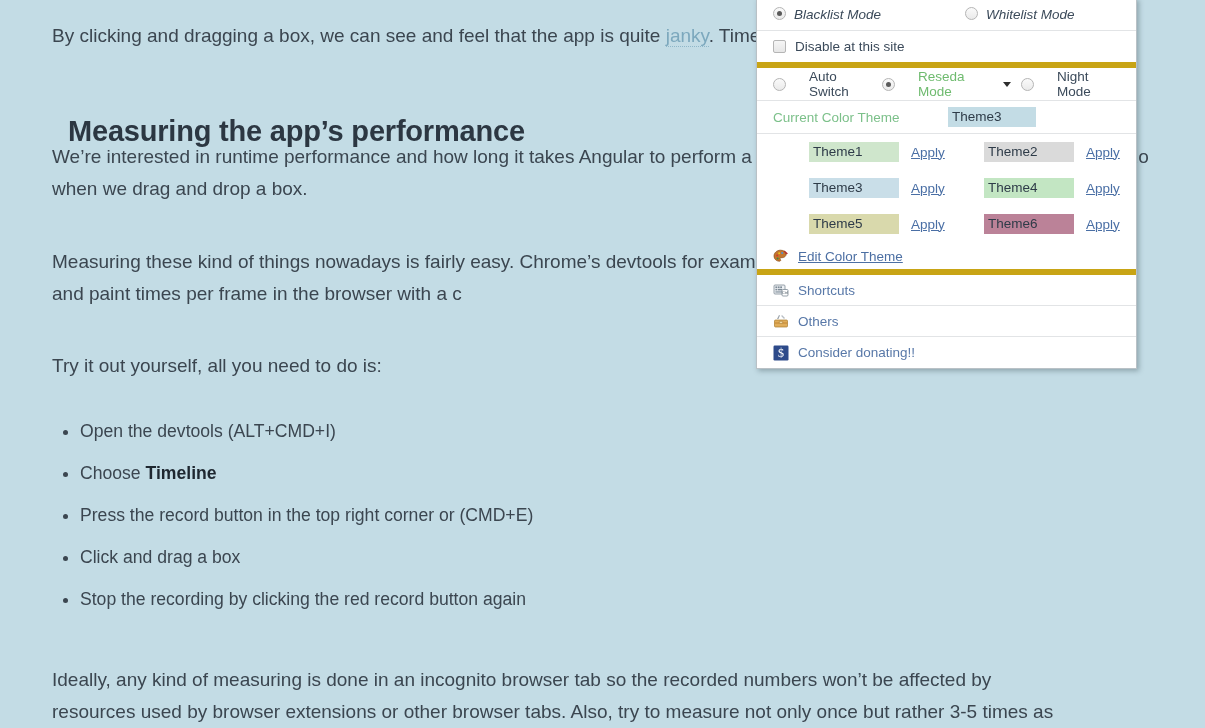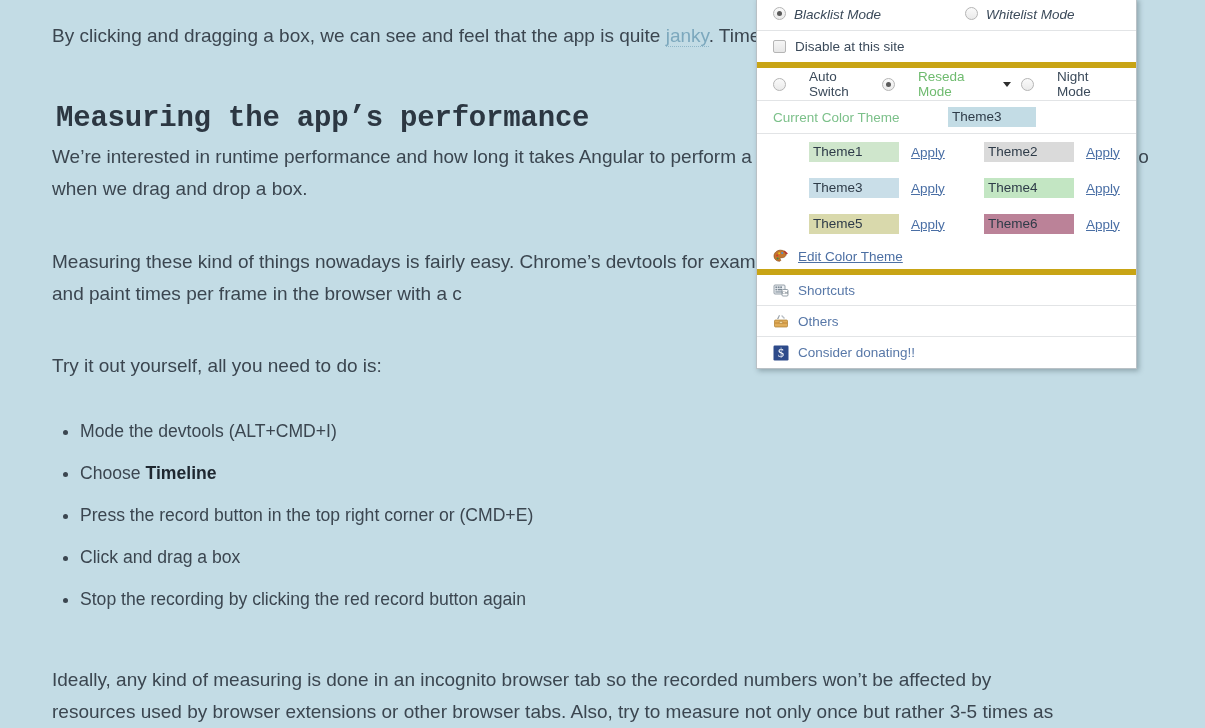--- a/index.html
+++ b/index.html
@@ -33,27 +33,26 @@
   }
   .para a {
     color: #7ca8bd;
     text-decoration: none;
     border-bottom: 1px dotted #8fb7c9;
   }
   #p-intro { position: absolute; left: 52px; top: 20px; width: 1100px; }
   #h-measuring {
     position: absolute;
     left: 52px; top: 98px;
-    margin: 4px;
+    margin: 16px;
     font-size: 29px;
     line-height: 34px;
     font-weight: bold;
     color: #2c3742;
     letter-spacing: -0.2px;
-    font-family: Liberation Mono, monospace;
   }
   #p-interested { position: absolute; left: 52px; top: 141px; width: 1100px; }
   #p-nowadays  { position: absolute; left: 52px; top: 246px; width: 1100px; }
   #p-tryit     { position: absolute; left: 52px; top: 350px; width: 1100px; }
   #p-ideally   { position: absolute; left: 52px; top: 664px; width: 1010px; }
 
   #steps-list {
     position: absolute;
     left: 52px; top: 420px;
     margin: 0;
@@ -199,21 +198,21 @@
 
   <h2 id="h-measuring">Measuring the app’s performance</h2>
 
   <p class="para" id="p-interested">We’re interested in runtime performance and how long it takes Angular to perform a task fired, as this is the work Angular has to do when we drag and drop a box.</p>
 
   <p class="para" id="p-nowadays">Measuring these kind of things nowadays is fairly easy. Chrome’s devtools for example c that lets us profile JavaScript execution and paint times per frame in the browser with a c</p>
 
   <p class="para" id="p-tryit">Try it out yourself, all you need to do is:</p>
 
   <ul id="steps-list">
-    <li><span>Mode the devtools (ALT+CMD+I)</span></li>
+    <li><span>Open the devtools (ALT+CMD+I)</span></li>
     <li><span>Choose </span><b>Timeline</b></li>
     <li><span>Press the record button in the top right corner or (CMD+E)</span></li>
     <li><span>Click and drag a box</span></li>
     <li><span>Stop the recording by clicking the red record button again</span></li>
   </ul>
 
   <p class="para" id="p-ideally">Ideally, any kind of measuring is done in an incognito browser tab so the recorded numbers won’t be affected by resources used by browser extensions or other browser tabs. Also, try to measure not only once but rather 3-5 times as the results will</p>
 </div>
 
 <div id="popup" style="background: rgb(255, 255, 255);">

